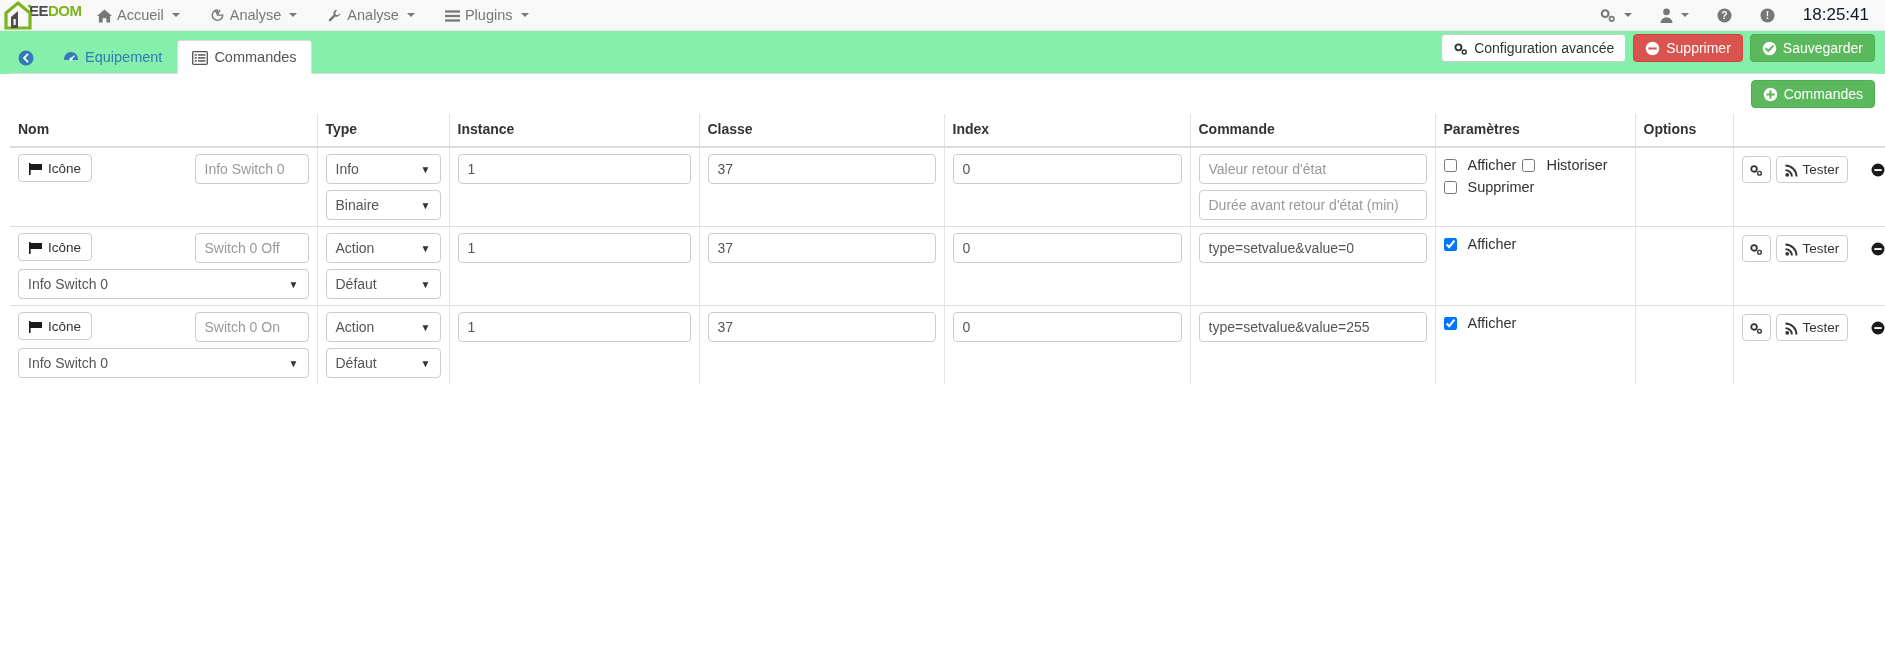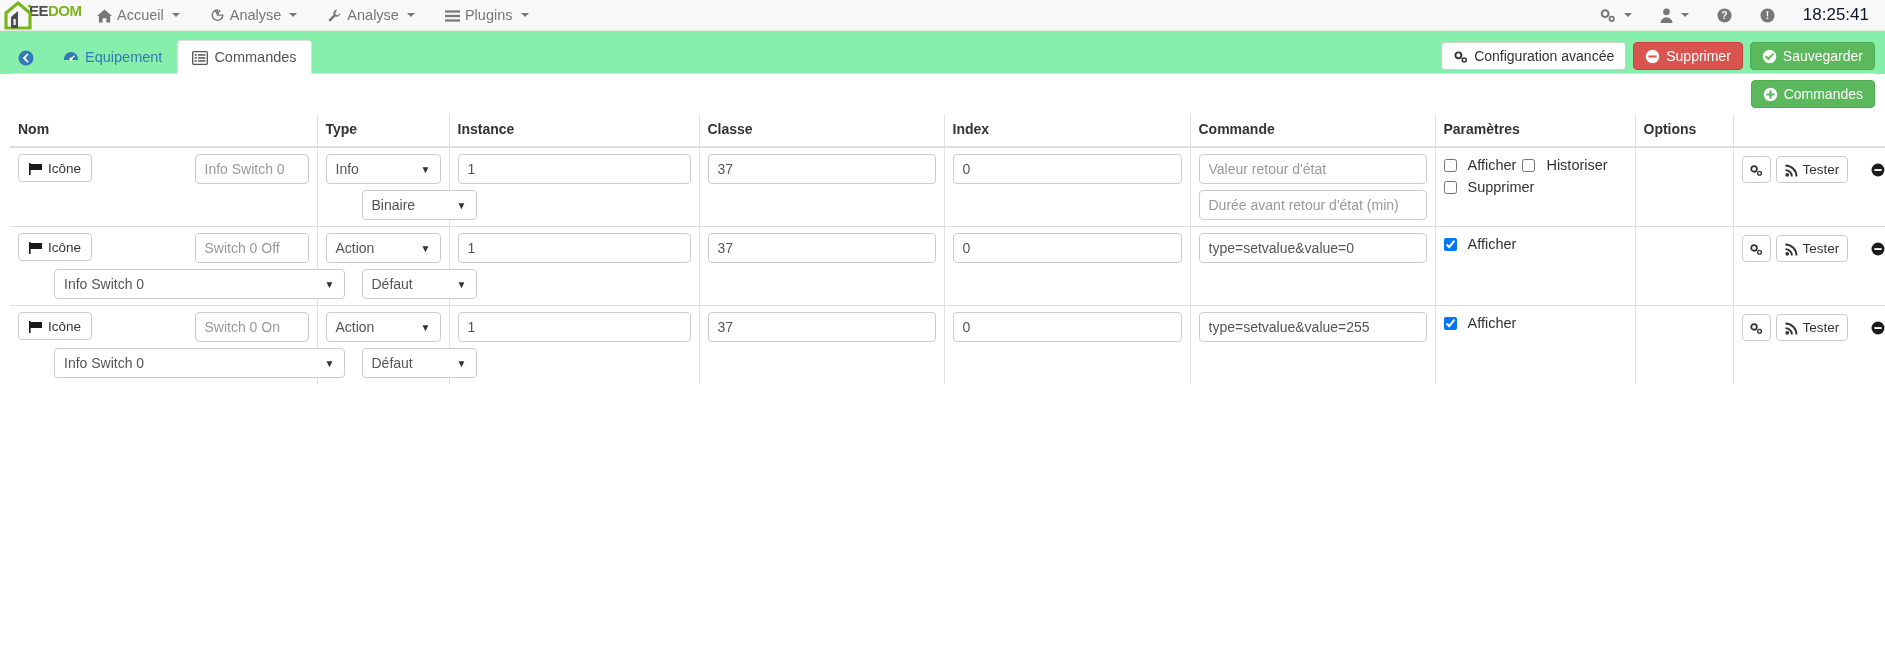--- a/index.html
+++ b/index.html
@@ -117,21 +117,21 @@
     border-color: #ddd;
     border-bottom-color: #fff;
   }
 
   .tab-actions {
     margin-left: auto;
     display: flex;
     align-items: center;
     gap: 7px;
     padding-right: 10px;
-    padding-bottom: 4px;
+    padding-bottom: 12px;
     position: relative; z-index: 2;
   }
   .btn {
     display: inline-flex;
     align-items: center;
     gap: 6px;
     height: 28px;
     padding: 0 11px;
     font-size: 14px;
     border-radius: 4px;
@@ -224,21 +224,21 @@
     border: 1px solid #ccc;
     border-radius: 4px;
     background: #fff;
     color: #333;
     font-size: 13.5px;
     cursor: pointer;
     white-space: nowrap;
   }
   .nom-top { display: flex; align-items: flex-start; gap: 10px; }
   .nom-name { width: 114px; flex: 0 0 114px; margin-left: auto; }
-  .stack { margin-top: 6px; margin-left: 36px; }
+  .stack { margin-top: 6px; }
   .stack-select { width: 100%; }
 
   .param-line {
     display: flex;
     align-items: center;
     gap: 6px;
     flex-wrap: wrap;
     font-size: 14.5px;
     color: #333;
     padding-top: 3px;

